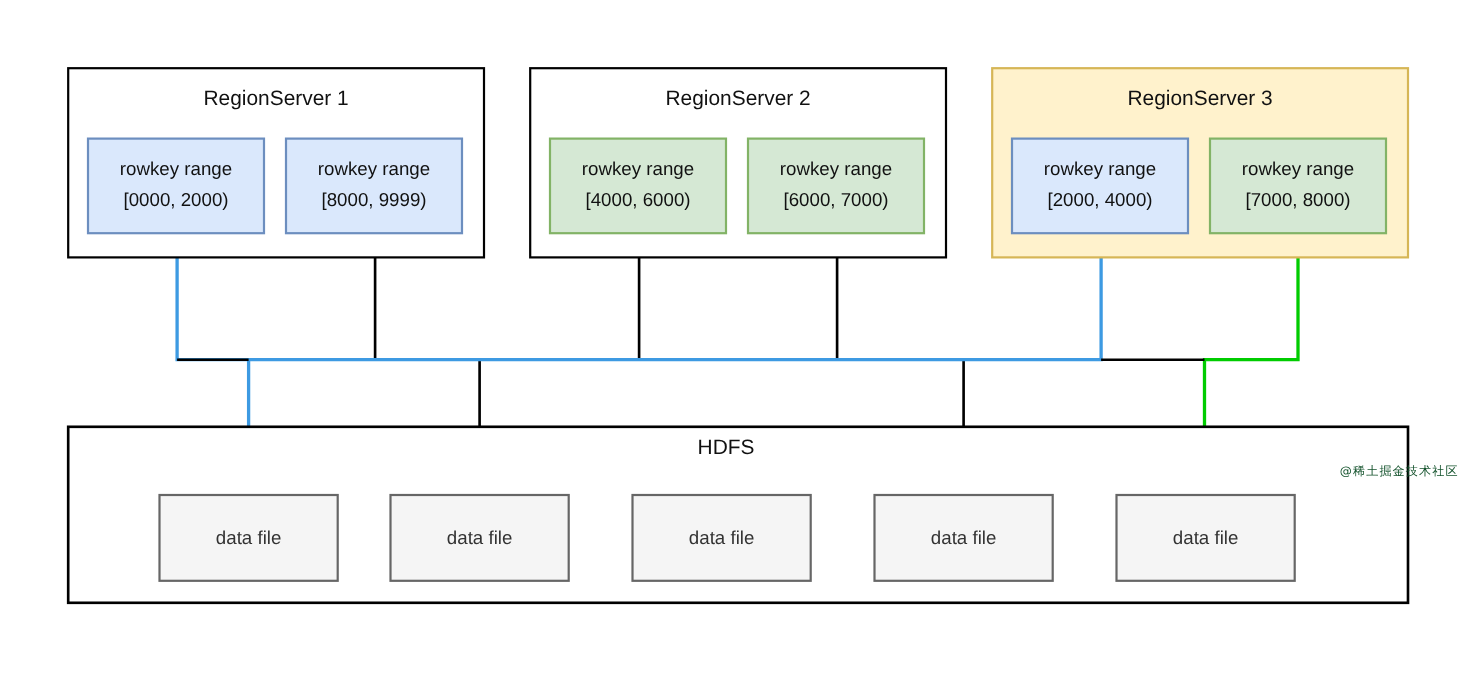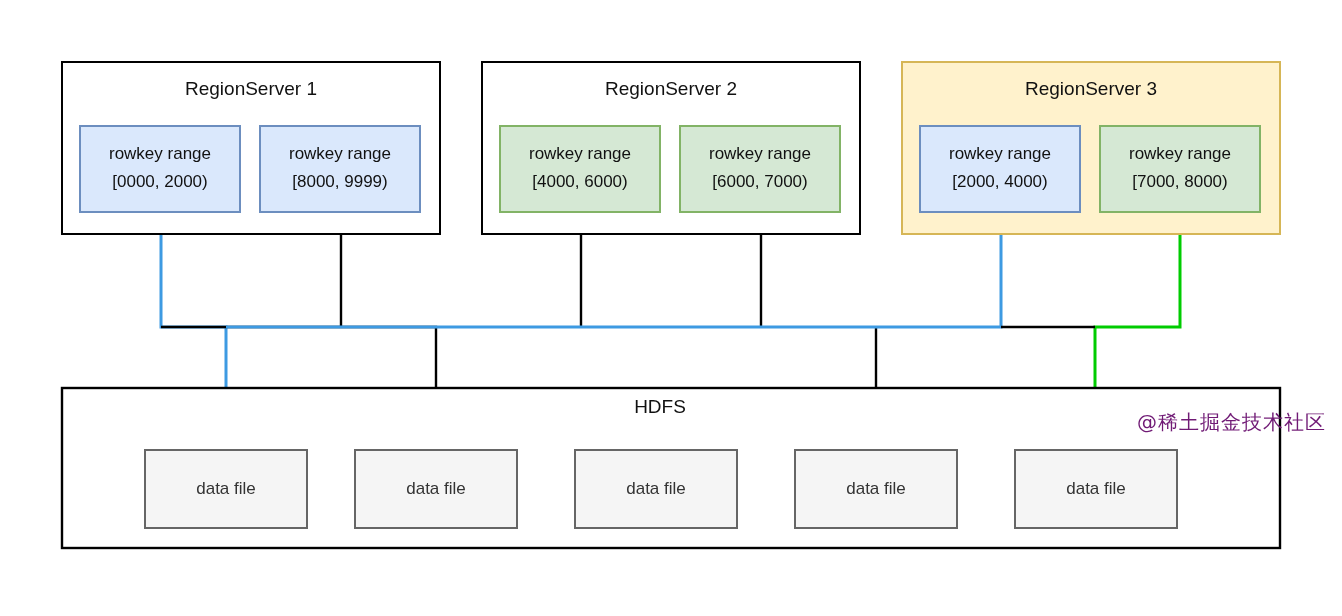--- a/index.html
+++ b/index.html
@@ -4,21 +4,21 @@
 <style>
   html,body{margin:0;padding:0;background:#ffffff;}
   body{width:1342px;height:616px;overflow:hidden;
        font-family:"Liberation Sans","DejaVu Sans",sans-serif;}
   #stage{position:relative;width:1342px;height:444px;}
   svg#diagram{position:absolute;left:0;top:0;width:1342px;height:616px;display:block;}
   .rs-title{font-size:19px;fill:#111111;text-anchor:middle;dominant-baseline:middle;}
   .rk-line{font-size:17px;fill:#111111;text-anchor:middle;dominant-baseline:middle;}
   .hdfs-title{font-size:19px;fill:#111111;text-anchor:middle;dominant-baseline:middle;}
   .df-label{font-size:17px;fill:#333333;text-anchor:middle;dominant-baseline:middle;}
-  .watermark{position:absolute;right:16px;bottom:8px;font-size:20px;color:#701a75;
+  .watermark{position:absolute;right:16px;bottom:8px;font-size:11px;color:#14532d;
              letter-spacing:1px;font-family:"DejaVu Sans",sans-serif;}
 </style>
 </head>
 <body>
 
 <div id="stage">
 
   <svg id="diagram" viewBox="0 0 1342 616">
     <defs>
       <marker id="arw-black" markerWidth="12" markerHeight="12" refX="5.5" refY="6" orient="auto" markerUnits="userSpaceOnUse">

